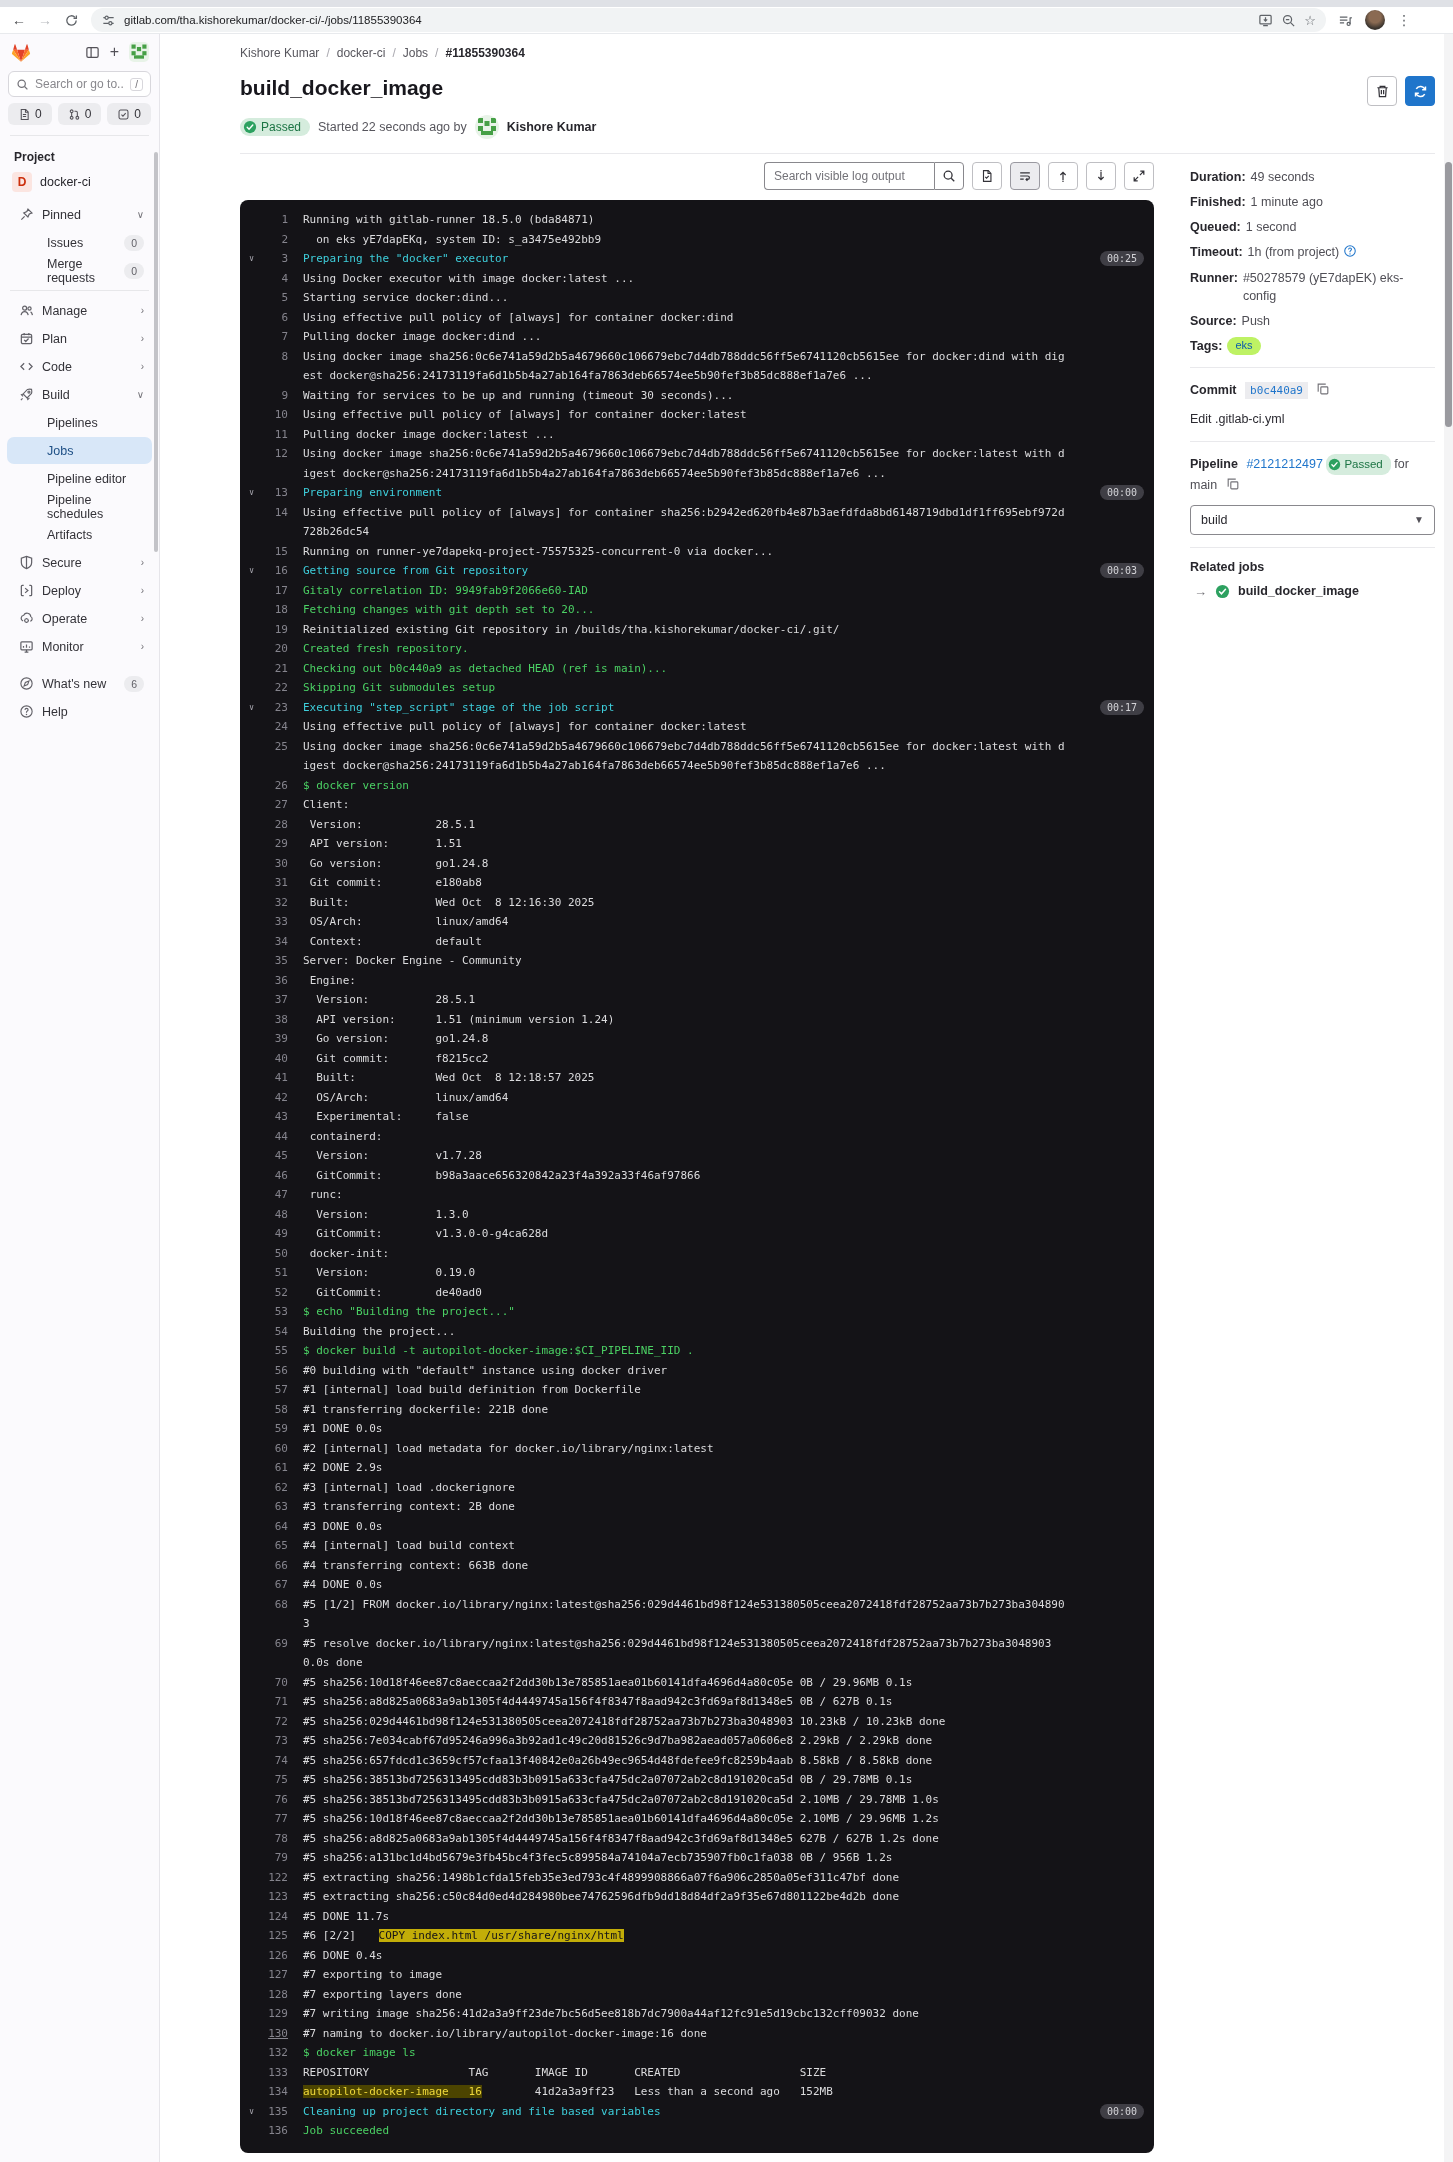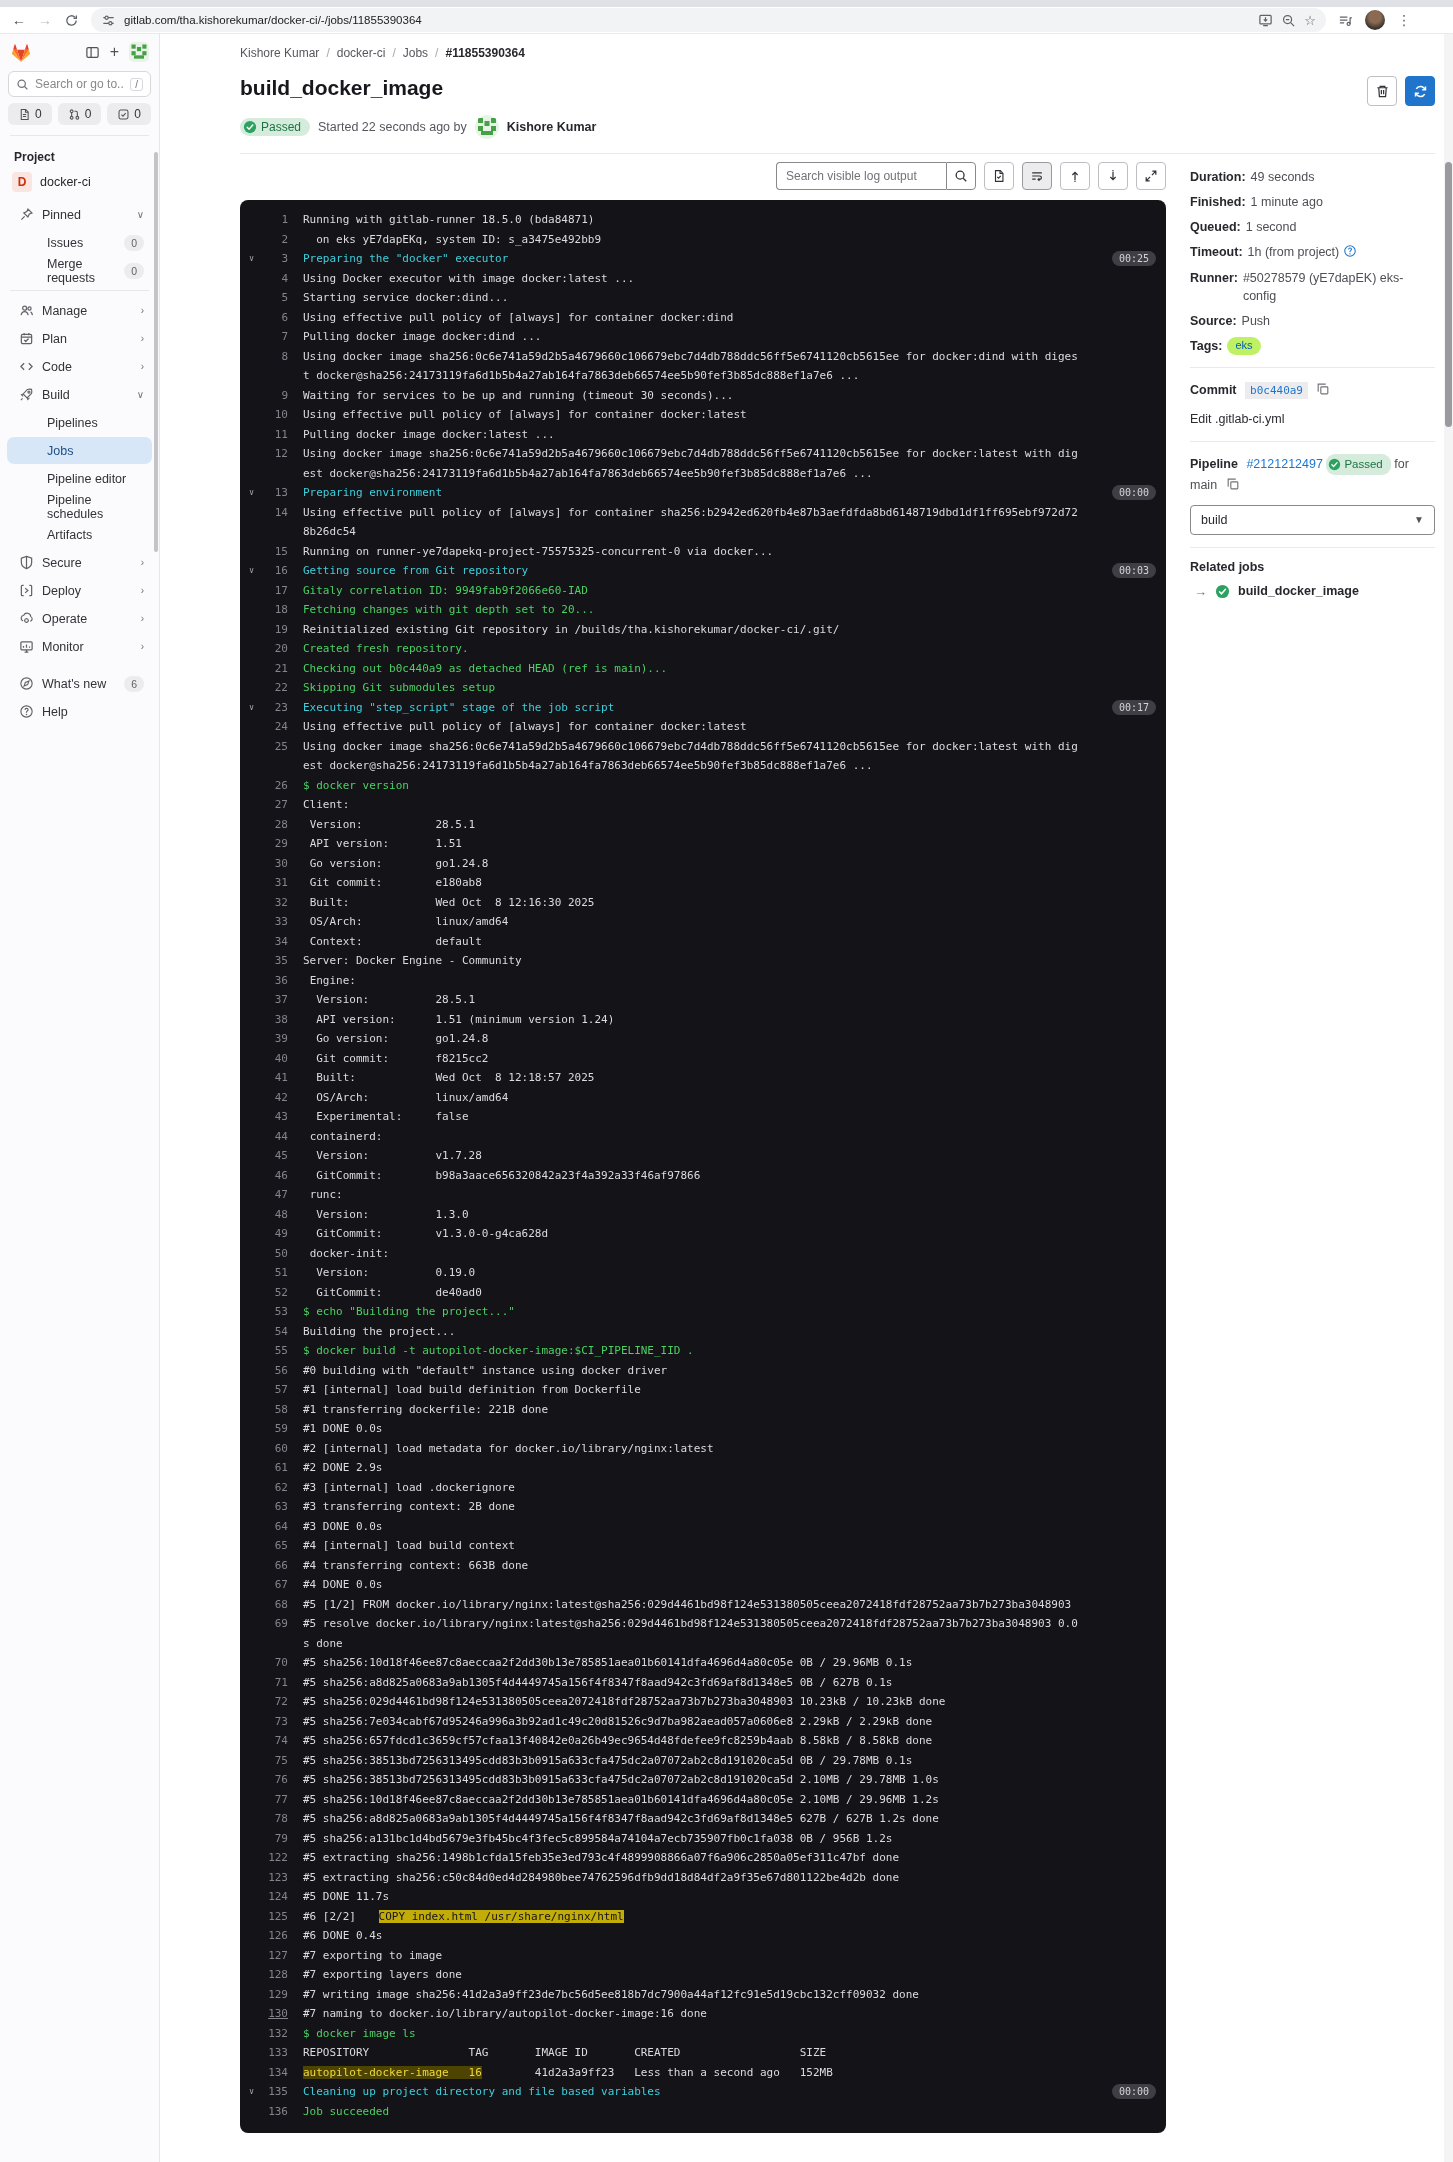--- a/index.html
+++ b/index.html
@@ -111,21 +111,21 @@
         cursor:pointer; user-select:none; }
   .ln.lnu { text-decoration:underline; }
   .ltx { flex:1; margin-left:15px; white-space:pre-wrap; word-break:break-all; min-width:0; }
   .lw { color:#dcdcde; } .lg { color:#4bd164; } .ls { color:#3ecfdc; }
   .hly { background:#c2ad08; color:#141317;margin-left:16px; }
   .hlo { background:#4c4400; color:#efd83a; }
   .dur { position:absolute; right:10px; top:2px; background:#3f3e45; color:#d4d4d8;
          font-size:10px; line-height:15px; padding:0 7px; border-radius:9px; }
 
   
-  .jobside { width:245px; flex:none; margin-left:24px; padding-top:14px; font-size:12.5px; }
+  .jobside { width:245px; flex:none; margin-left:36px; padding-top:14px; font-size:12.5px; }
   .drow { display:flex; margin-bottom:7px; line-height:1.45; }
   .dlabel { font-weight:700; color:#28272d; margin-right:5px; white-space:nowrap; }
   .dval { color:#4f4e55; }
   .helpq { width:14px; height:14px; color:#1f75cb; margin-left:4px; flex:none; cursor:pointer;
            position:relative; top:1px; }
   .tagpill { background:#bef264; color:#0b5cad; border-radius:9px; padding:1px 8px; font-size:11px; }
   .sep { border:0; border-top:1px solid #e9e9ec; margin:12px 0; }
   .inlinewrap { line-height:1.6; }
   .commitsha { font-family:"DejaVu Sans Mono", monospace; font-size:11px; background:#ececef;
                color:#1f75cb; border-radius:0; padding:2px 5px; cursor:pointer; }

